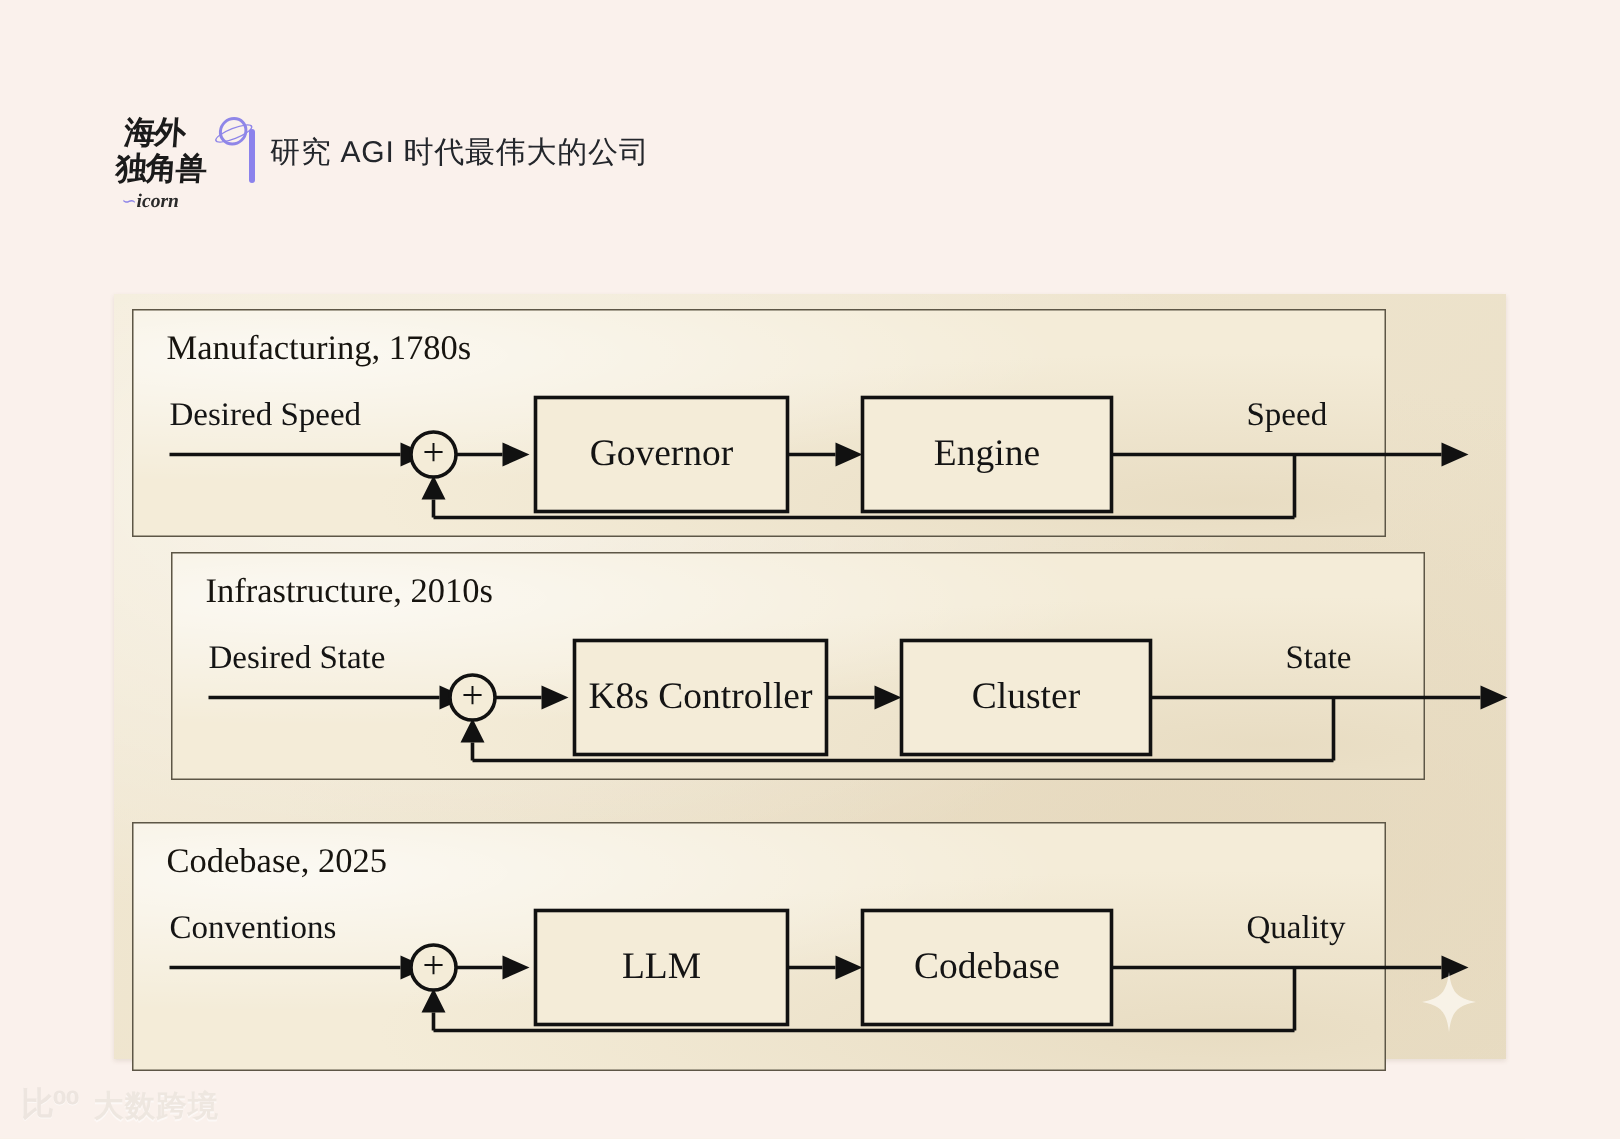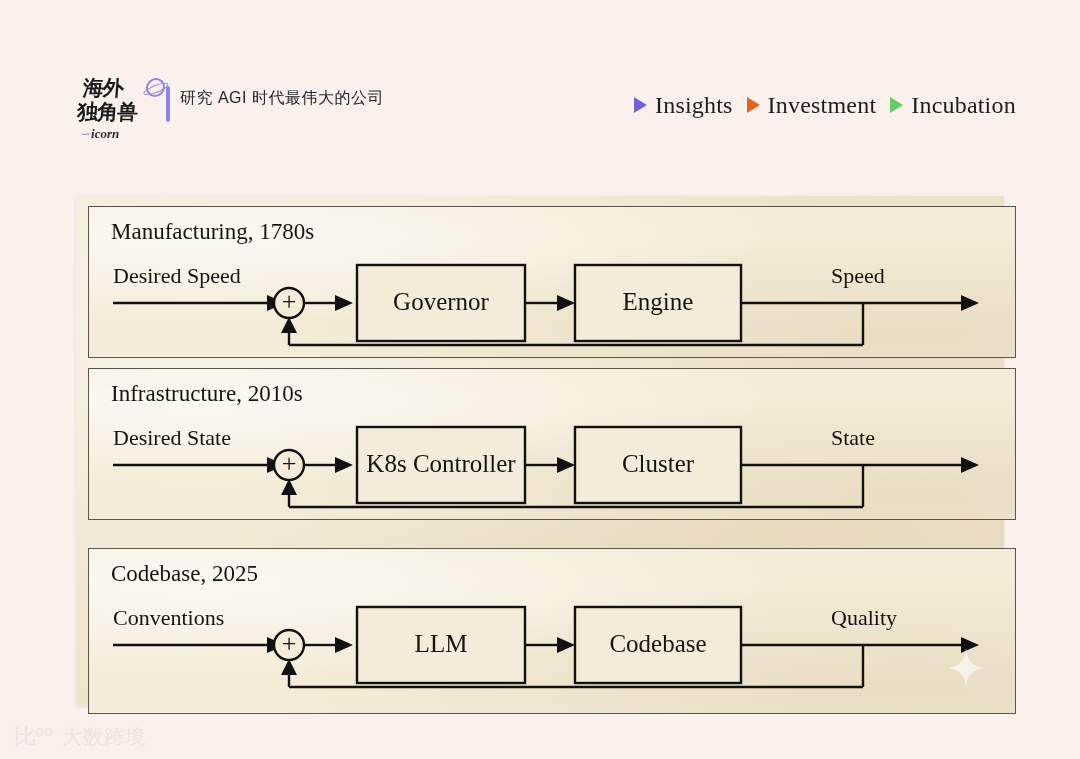--- a/index.html
+++ b/index.html
@@ -101,21 +101,21 @@
     width: 4px;
     height: 36px;
     background: #8b82ec;
     border-radius: 2px;
   }
   #title-text {
     position: absolute;
     left: 180px;
     top: 88px;
     font-family: "Liberation Sans", sans-serif;
-    font-size: 16px;
+    font-size: 20px;
     color: #23262b;
     letter-spacing: 0.5px;
     white-space: nowrap;
   }
 
   #nav {
     position: absolute;
     left: 634px;
     top: 88px;
     height: 34px;
@@ -155,30 +155,30 @@
     background-image:
       radial-gradient(ellipse at 20% 25%, rgba(255,255,255,0.55) 0%, rgba(255,255,255,0) 55%),
       radial-gradient(ellipse at 78% 72%, rgba(228,214,186,0.7) 0%, rgba(228,214,186,0) 60%),
       linear-gradient(135deg, #f2e9d4 0%, #e9dec5 100%);
     box-shadow: 0 1px 3px rgba(120,100,70,0.14);
   }
 
   .panel {
     position: absolute;
     left: 12px;
-    width: 928px;
+    width: 836px;
     border: 1.6px solid #5d5646;
     box-sizing: border-box;
     background: #f4ecd8;
     background-image:
       radial-gradient(ellipse at 12% 20%, rgba(255,255,255,0.7) 0%, rgba(255,255,255,0) 50%),
       radial-gradient(ellipse at 88% 85%, rgba(224,210,180,0.6) 0%, rgba(224,210,180,0) 55%);
   }
   #panel-0 { top: 10px;  height: 152px; }
-  #panel-1 { top: 172px; height: 152px; }
+  #panel-1 { top: 172px; height: 152px; margin-left: 26px; }
   #panel-2 { top: 352px; height: 166px; }
 
   .panel-title {
     position: absolute;
     left: 22px;
     top: 12px;
     font-family: "Liberation Serif", serif;
     font-size: 23px;
     color: #17140f;
     white-space: nowrap;
@@ -265,34 +265,20 @@
         <span class="ln1">海外</span>
         <span class="ln2">独角兽</span>
         <span class="planet"></span>
       </div>
       <div id="brand-sub"><span class="swirl">∽</span><span>icorn</span></div>
     </div>
 
     <div id="title-bar" style="background: rgb(139, 130, 236);"></div>
     <div id="title-text">研究 AGI 时代最伟大的公司</div>
 
-    <div id="nav">
-      <div class="nav-item">
-        <span class="nav-tri" style="border-left-color: rgb(111, 99, 216);"></span>
-        <span class="nav-label">Insights</span>
-      </div>
-      <div class="nav-item">
-        <span class="nav-tri" style="border-left-color: rgb(226, 101, 31);"></span>
-        <span class="nav-label">Investment</span>
-      </div>
-      <div class="nav-item">
-        <span class="nav-tri" style="border-left-color: rgb(102, 204, 102);"></span>
-        <span class="nav-label">Incubation</span>
-      </div>
-    </div>
   </div>
 
   <div id="card">
 
     <div class="panel" id="panel-0">
       <div class="panel-title">Manufacturing, 1780s</div>
       <div class="diagram">
         <svg width="904" height="152" viewBox="0 0 904 152">
           <g stroke="#111" stroke-width="2.4" fill="none">
 

